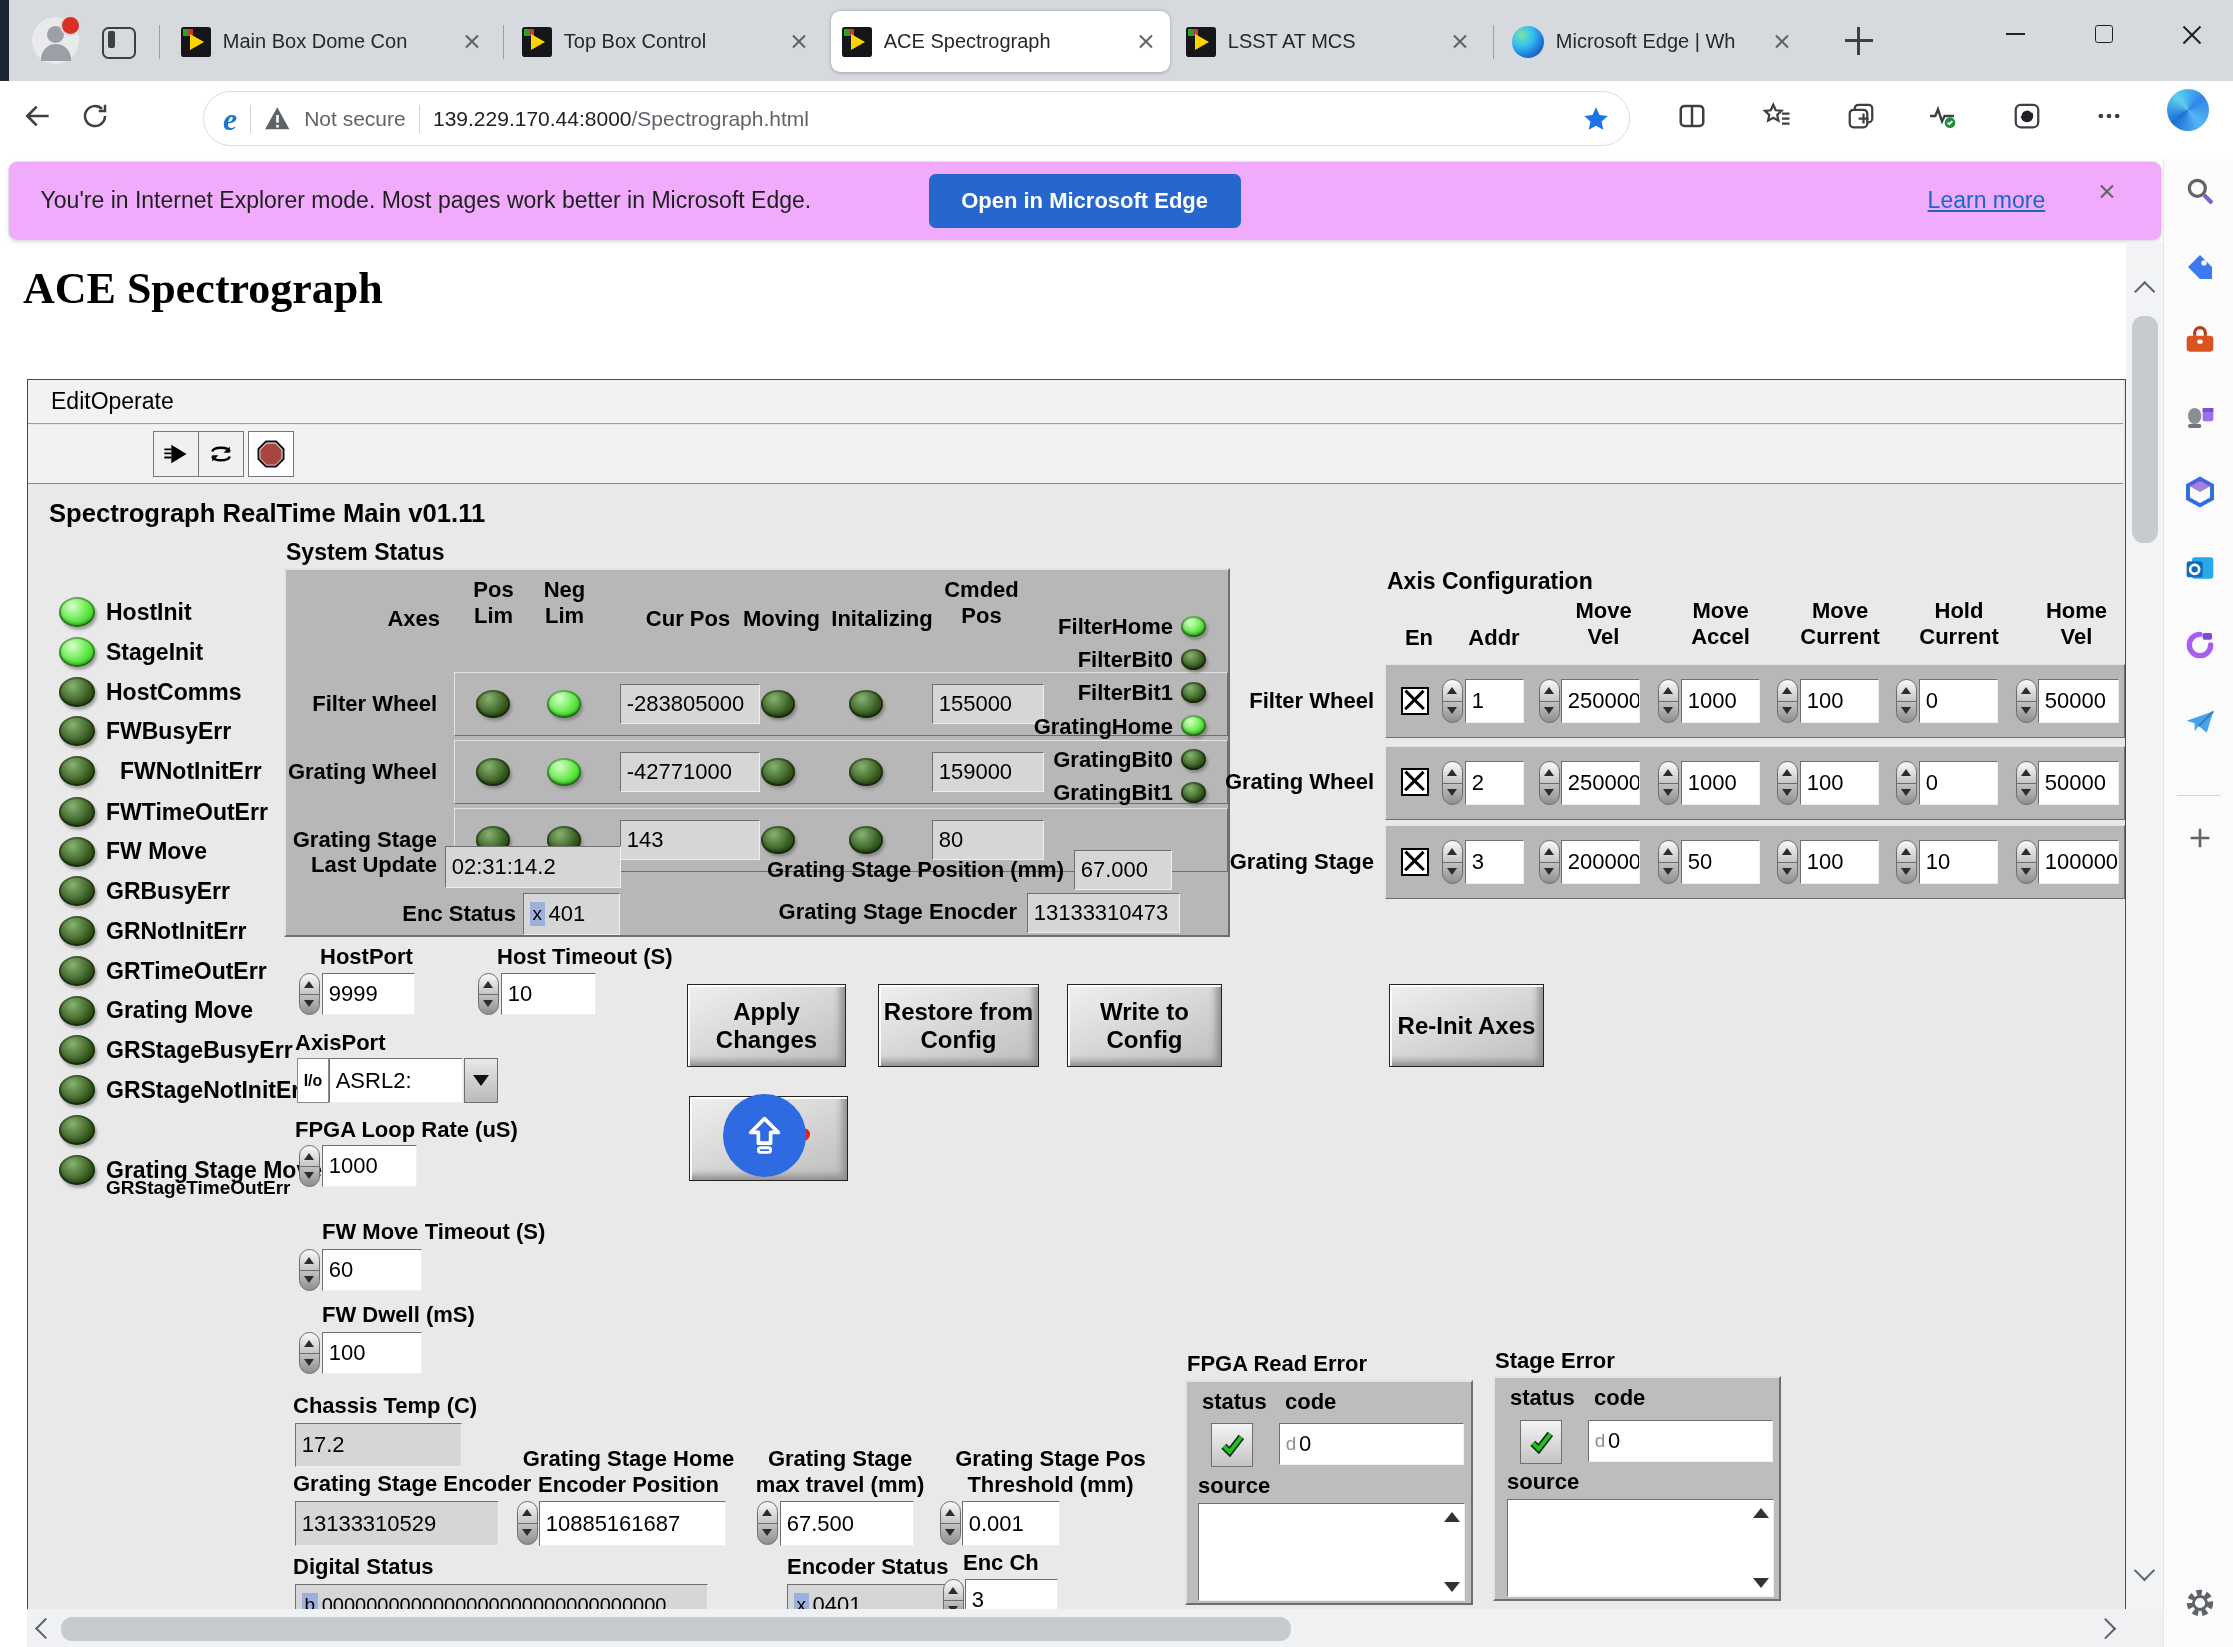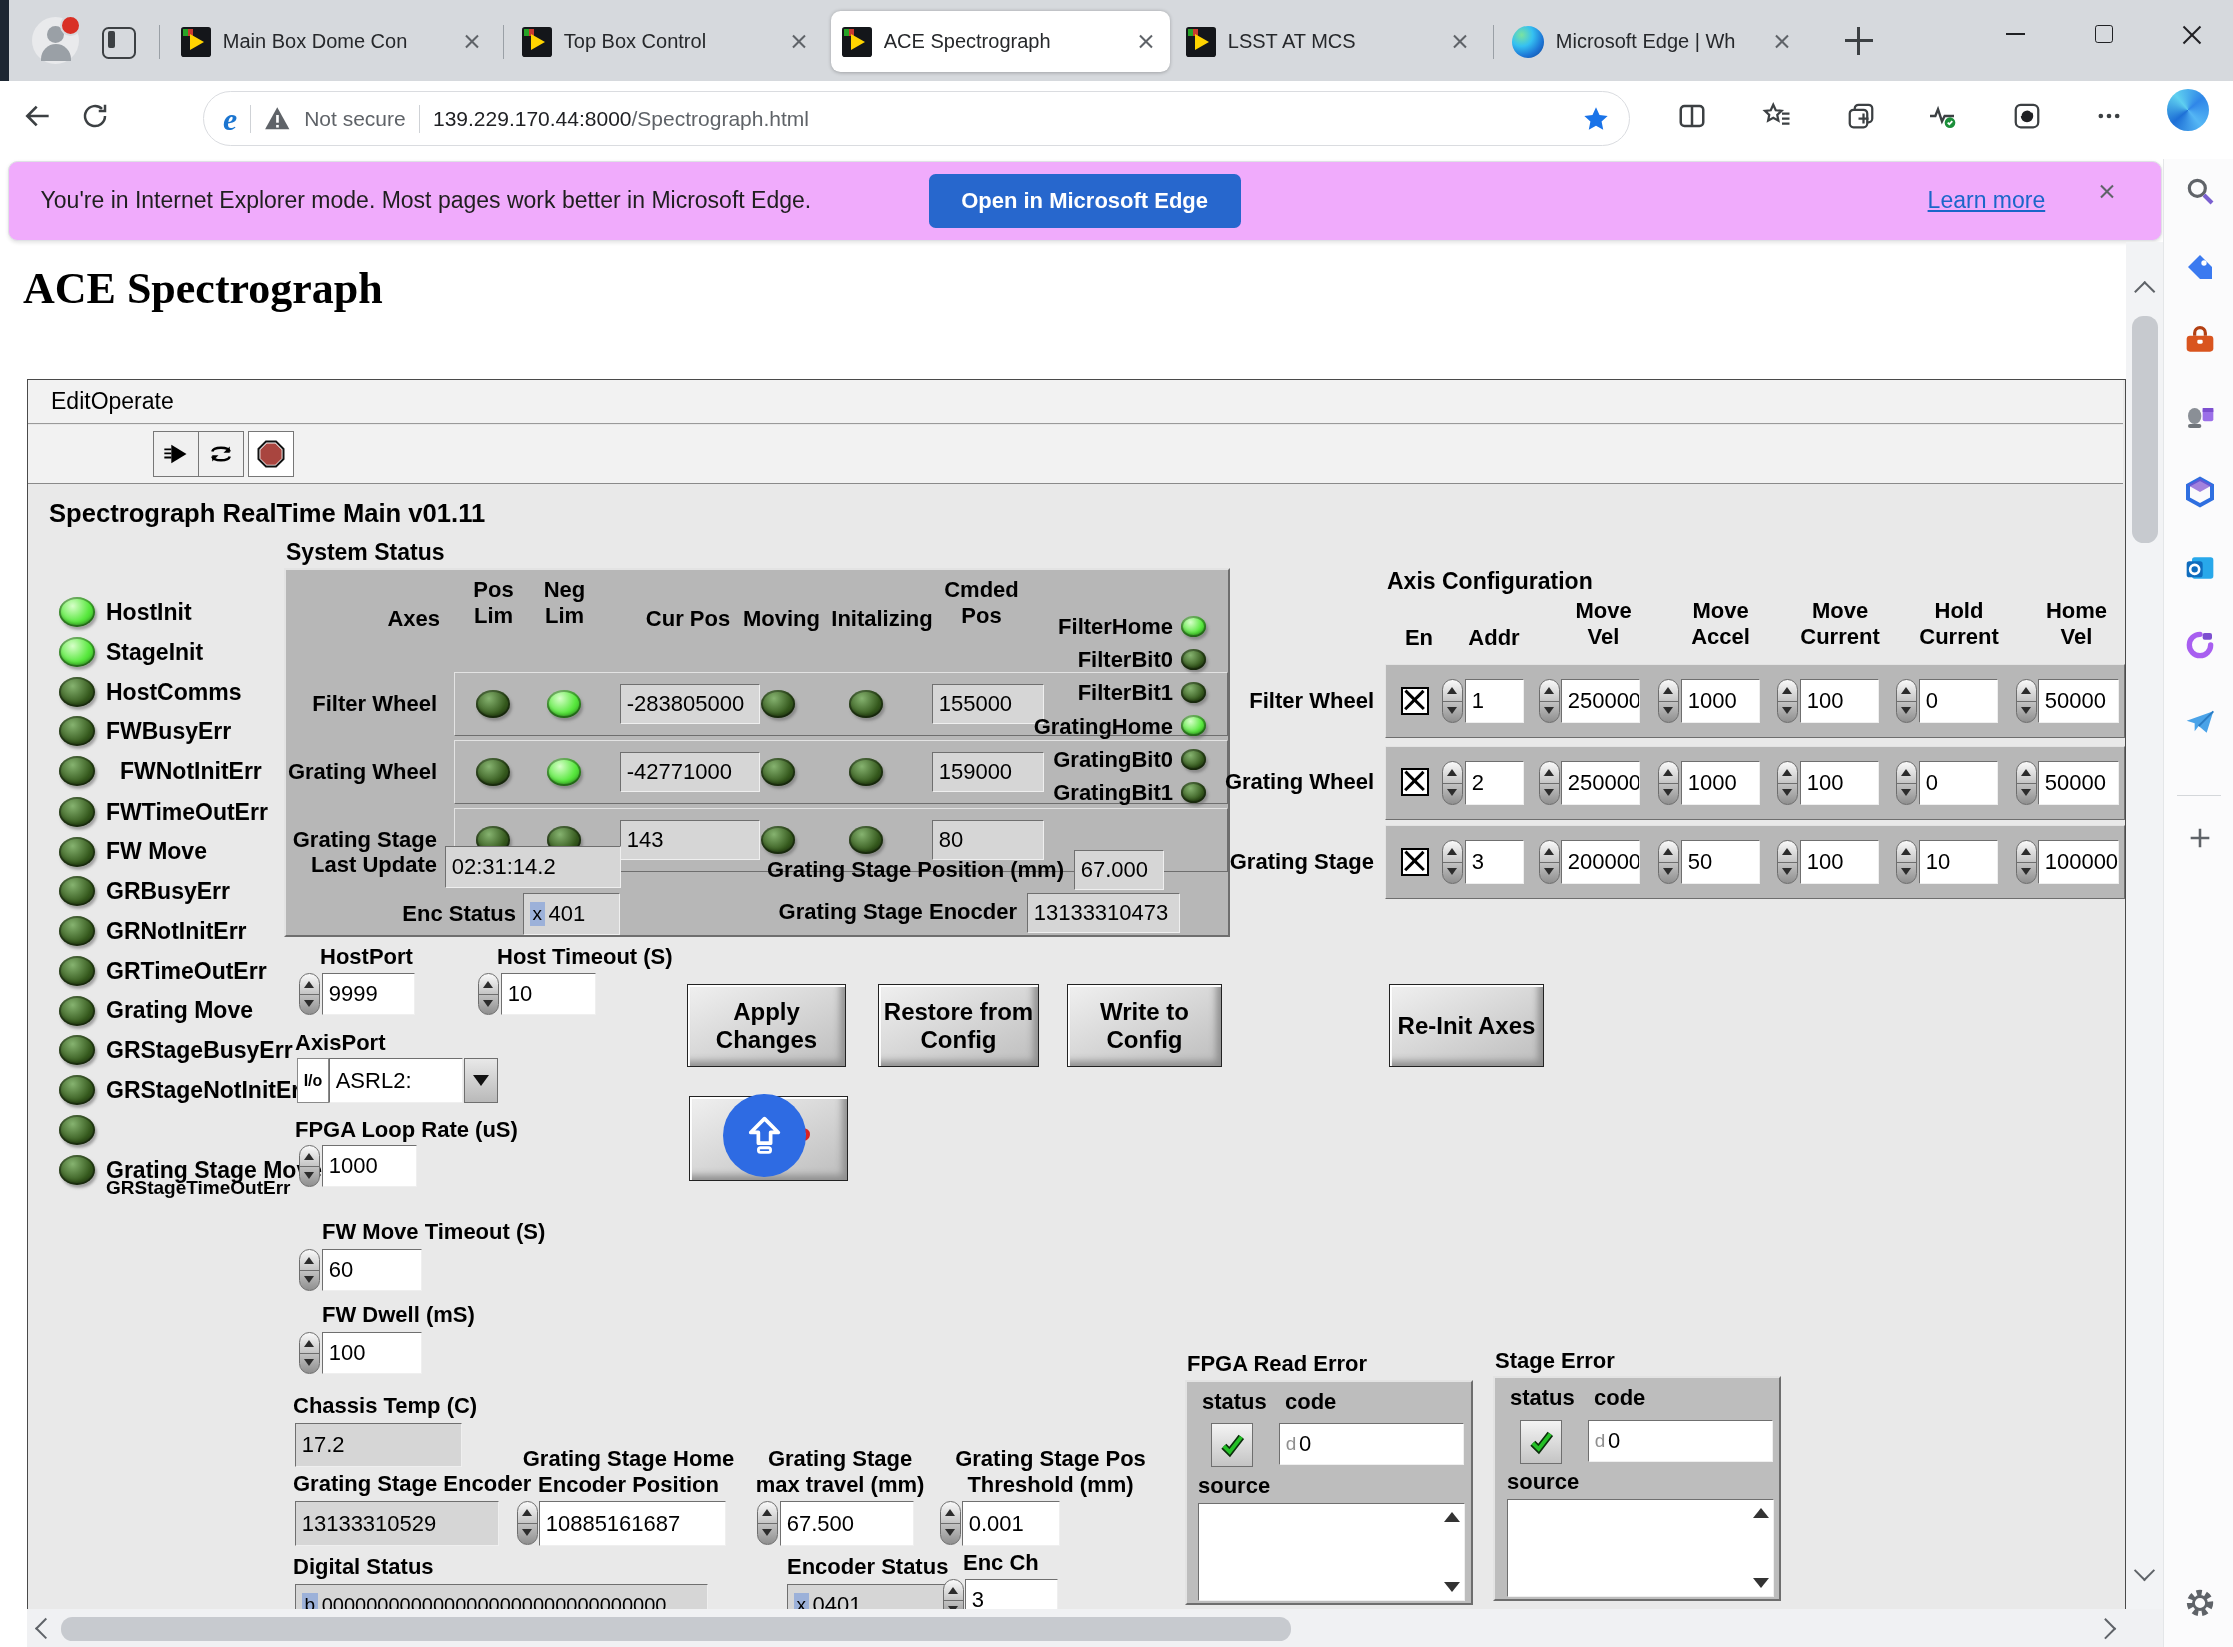--- a/index.html
+++ b/index.html
@@ -363,21 +363,21 @@
   <span class="led" style="left:1181px;top:782px;width:24.6px;height:21px;"></span>
 
   <span class="lvl ra" style="left:303px;top:852px;width:134px;">Last Update</span>
   <div class="ind" style="left:445px;top:846px;width:176px;height:42px;">02:31:14.2</div>
   <span class="lvl ra" style="left:374px;top:901px;width:142px;">Enc Status</span>
   <div class="ind" style="left:523px;top:893px;width:97px;height:42px;">
     <span class="radix">x</span>
       <span>401</span>
   </div>
   <span class="lvl ra" style="left:752px;top:857px;width:312px;">Grating Stage Position (mm)</span>
-  <div class="ind" style="left:1074px;top:850px;width:90px;height:40px;">67.000</div>
+  <div class="ind" style="left:1074px;top:850px;width:98px;height:40px;">67.000</div>
   <span class="lvl ra" style="left:705px;top:899px;width:312px;">Grating Stage Enocder</span>
   <div class="ind" style="left:1027px;top:893px;width:153px;height:40px;">13133310473</div>
 
   <span class="lvl" style="left:320px;top:944px;">HostPort</span>
   <span class="spin small" style="left:299px;top:973px;">
       <i class="up"></i>
       <i class="dn"></i>
     </span>
   <div class="ctl" style="left:322px;top:973px;width:93px;height:42px;">9999</div>
 

